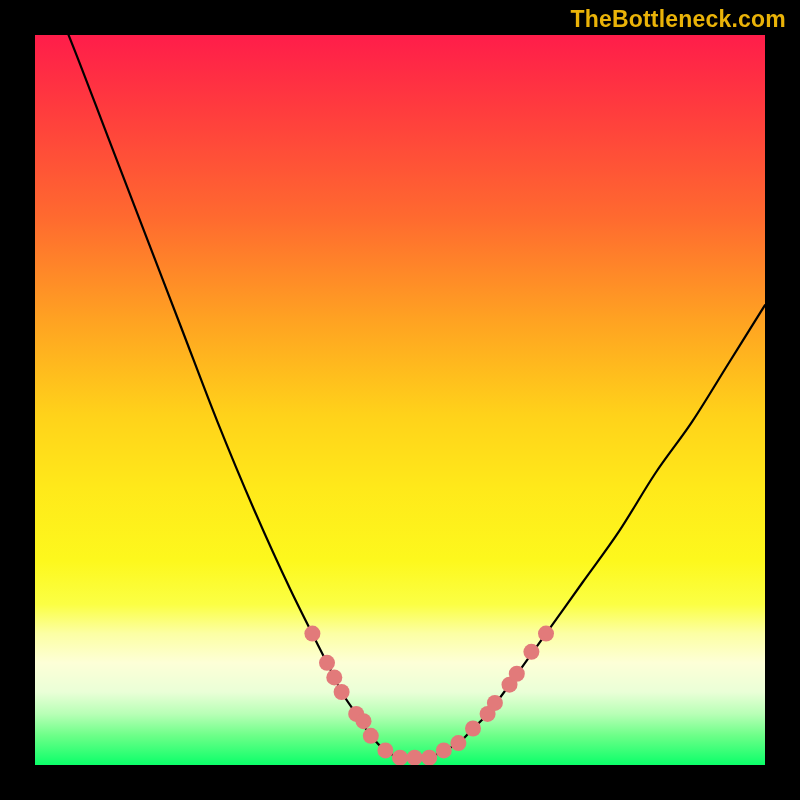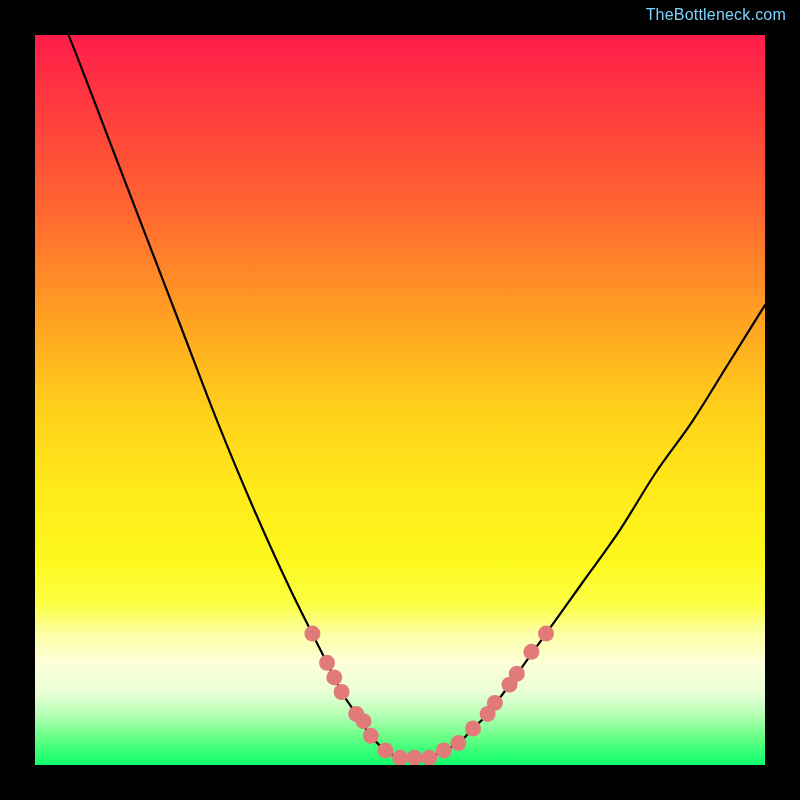--- a/index.html
+++ b/index.html
@@ -48,23 +48,23 @@
     );
   }
   .curve-svg {
     position: absolute;
     inset: 0;
   }
   .watermark {
     position: absolute;
     top: 6px;
     right: 14px;
-    color: #7dd3fc;
-    font-size: 16px;
-    font-weight: 400;
+    color: #eab308;
+    font-size: 23px;
+    font-weight: 700;
     letter-spacing: 0.2px;
     user-select: none;
   }
 </style>
 </head>
 <body>
 
 <div class="frame">
 
   <div class="watermark">TheBottleneck.com</div>

